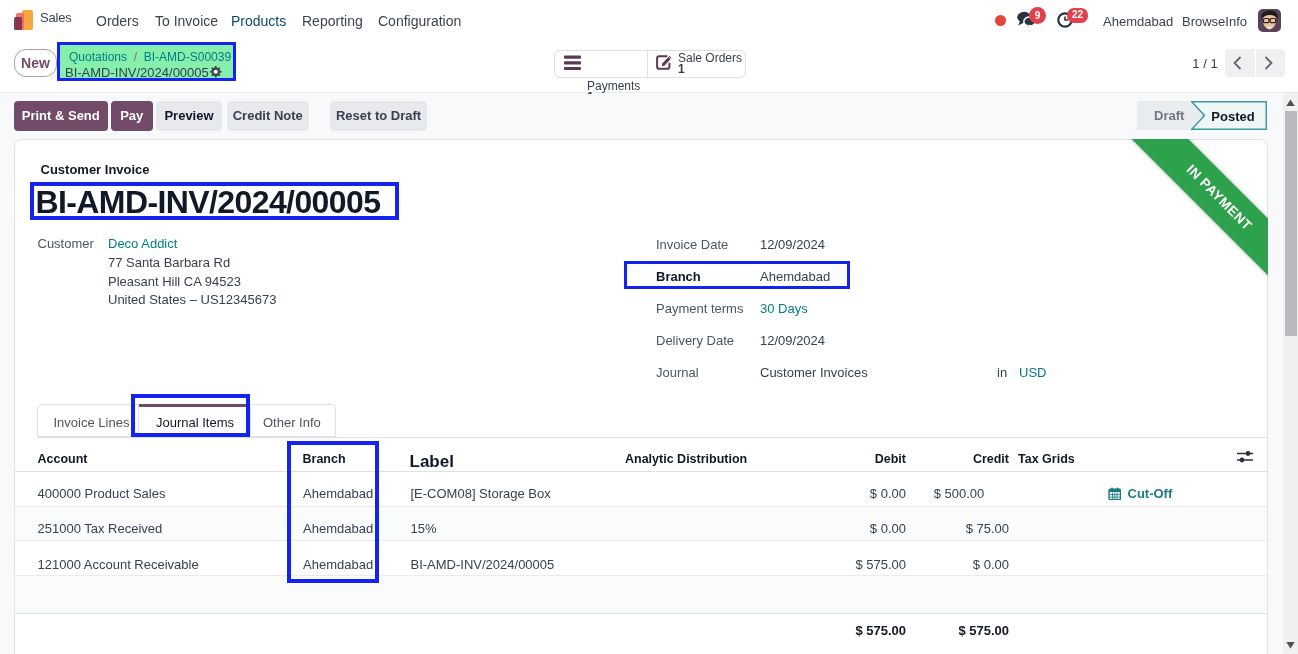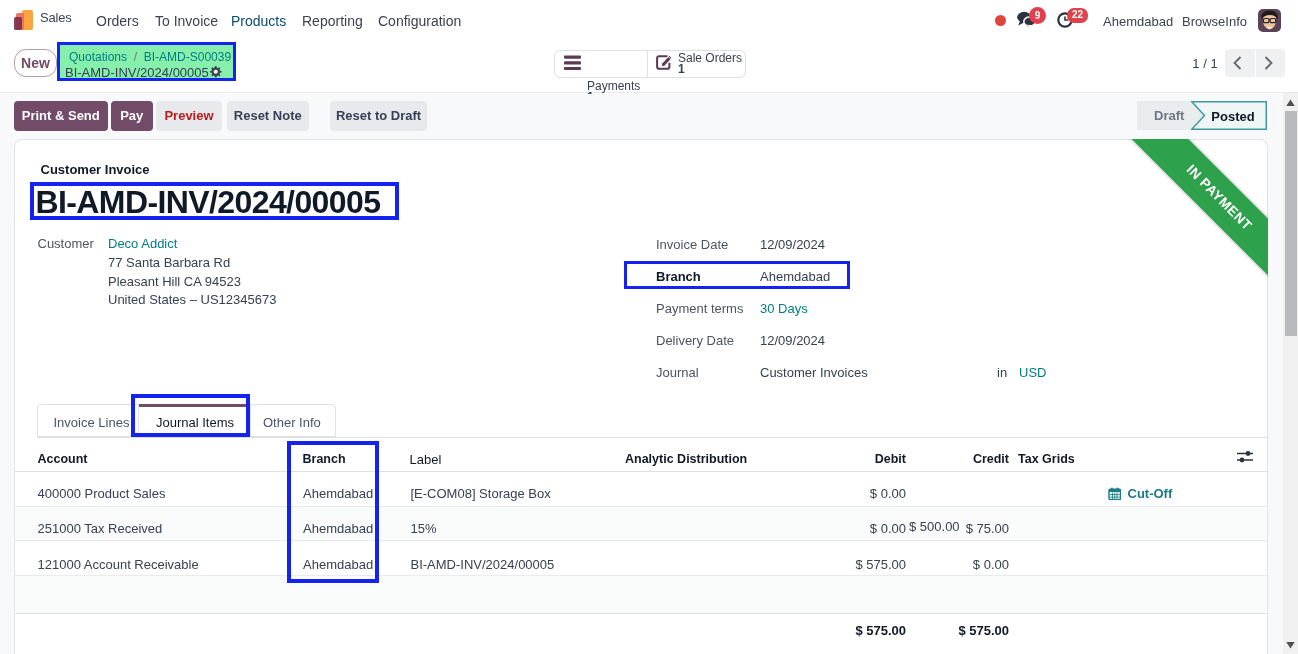--- a/index.html
+++ b/index.html
@@ -92,22 +92,22 @@
     </svg>
   <svg class="abs" style="left:1264px;top:16px;" width="9" height="14" viewBox="0 0 9 14">
       <path d="M1.5 1 L7.5 7 L1.5 13" fill="none" stroke="#61666d" stroke-width="1.8"></path>
     </svg>
 </div>
 
 <div class="abs" style="left:0;top:94px;width:1298px;height:560px;background:#f8f9fa;"></div>
 
 <div class="abs" style="left:14px;top:100.5px;width:93.5px;height:30px;background:#714b67;border-radius:4px;color:#fff;font-weight:600;text-align:center;line-height:30px;">Print &amp; Send</div>
 <div class="abs" style="left:111px;top:100.5px;width:41.5px;height:30px;background:#714b67;border-radius:4px;color:#fff;font-weight:600;text-align:center;line-height:30px;">Pay</div>
-<div class="abs" style="left:156px;top:100.5px;width:66px;height:30px;background:#e7e9ed;border-radius:4px;color:#b91c1c;font-weight:600;text-align:center;line-height:30px;">Preview</div>
-<div class="abs" style="left:227px;top:100.5px;width:81.5px;height:30px;background:#e7e9ed;border-radius:4px;color:#374151;font-weight:600;text-align:center;line-height:30px;">Reset Note</div>
+<div class="abs" style="left:156px;top:100.5px;width:66px;height:30px;background:#e7e9ed;border-radius:4px;color:#0f172a;font-weight:600;text-align:center;line-height:30px;">Preview</div>
+<div class="abs" style="left:227px;top:100.5px;width:81.5px;height:30px;background:#e7e9ed;border-radius:4px;color:#374151;font-weight:600;text-align:center;line-height:30px;">Credit Note</div>
 <div class="abs" style="left:314px;top:100.5px;width:97px;height:30px;background:#e7e9ed;border-radius:4px;color:#374151;font-weight:600;text-align:center;line-height:30px;margin-left:16px;">Reset to Draft</div>
 
 <div class="abs" style="left:1137px;top:101px;width:67px;height:29px;background:#e9ecef;color:#6f7783;font-weight:600;text-align:left;line-height:29px;padding-left:17px;">Draft</div>
 <svg class="abs" style="left:1191px;top:101px;" width="76" height="29" viewBox="0 0 76 29">
   <path d="M0.75,0.75 H75.25 V28.25 H0.75 L13.5,14.5 Z" fill="#eef6f6" stroke="#3f9aa0" stroke-width="1.5"></path>
   <text x="42" y="19.5" font-family="Liberation Sans" font-size="13" font-weight="bold" fill="#111827" text-anchor="middle">Posted</text>
 </svg>
 
 <div class="abs" style="left:14px;top:139px;width:1254px;height:516px;background:#fff;border:1px solid #e2e4e8;border-bottom:none;border-radius:8px 8px 0 0;"></div>
 
@@ -142,21 +142,21 @@
 <div class="abs" style="left:250px;top:404px;width:1px;height:33px;background:#dfe1e5;"></div>
 <div class="abs" style="left:139px;top:404px;width:111px;height:3px;background:#714b67;"></div>
 <div class="abs" style="left:53.5px;top:414.5px;color:#4b5563;">Invoice Lines</div>
 <div class="abs" style="left:156px;top:414.5px;color:#111827;">Journal Items</div>
 <div class="abs" style="left:263px;top:414.5px;color:#4b5563;">Other Info</div>
 <div class="abs" style="left:37px;top:436.5px;width:1230px;height:1px;background:#dcdfe3;"></div>
 <div class="bluebox" style="left:131px;top:394px;width:119px;height:43px;border-width:4px;"></div>
 
 <div class="abs" style="left:37.5px;top:452px;font-weight:bold;font-size:12.5px;color:#111827;">Account</div>
 <div class="abs" style="left:302.5px;top:452px;font-weight:bold;font-size:12.5px;color:#111827;">Branch</div>
-<div class="abs" style="left:409.5px;top:452px;font-weight:normal;font-size:13px;color:#111827;text-align:center;">Label</div>
+<div class="abs" style="left:409.5px;top:452px;font-weight:bold;font-size:17px;color:#111827;text-align:center;">Label</div>
 <div class="abs" style="left:625px;top:452px;font-weight:bold;font-size:12.5px;color:#111827;">Analytic Distribution</div>
 <div class="abs" style="left:806px;top:452px;width:100px;text-align:right;font-weight:bold;font-size:12.5px;color:#111827;">Debit</div>
 <div class="abs" style="left:909px;top:452px;width:100px;text-align:right;font-weight:bold;font-size:12.5px;color:#111827;">Credit</div>
 <div class="abs" style="left:1018px;top:452px;font-weight:bold;font-size:12.5px;color:#111827;">Tax Grids</div>
 <svg class="abs" style="left:1237px;top:451px;" width="16" height="12" viewBox="0 0 16 12">
   <path d="M0 2.5 H16 M0 9 H16" stroke="#2b3240" stroke-width="1.6"></path>
   <circle cx="11" cy="2.5" r="2.4" fill="#2b3240"></circle>
   <circle cx="5" cy="9" r="2.4" fill="#2b3240"></circle>
 </svg>
 
@@ -166,21 +166,21 @@
 <div class="abs" style="left:15px;top:470.7px;width:1252px;height:1px;background:#dde0e4;"></div>
 <div class="abs" style="left:15px;top:505.7px;width:1252px;height:1px;background:#e9ebee;"></div>
 <div class="abs" style="left:15px;top:540.4px;width:1252px;height:1px;background:#e9ebee;"></div>
 <div class="abs" style="left:15px;top:575px;width:1252px;height:1px;background:#e9ebee;"></div>
 <div class="abs" style="left:15px;top:613px;width:1252px;height:1px;background:#dde0e4;"></div>
 
 <div class="abs" style="left:37.5px;top:486px;">400000 Product Sales</div>
 <div class="abs" style="left:303px;top:486px;">Ahemdabad</div>
 <div class="abs" style="left:410.5px;top:486px;">[E-COM08] Storage Box</div>
 <div class="abs" style="left:806px;top:486px;width:100px;text-align:right;">$ 0.00</div>
-<div class="abs" style="left:909px;top:486px;width:100px;text-align:left;margin-top:33px;">$ 500.00</div>
+<div class="abs" style="left:909px;top:486px;width:100px;text-align:center;">$ 500.00</div>
 <svg class="abs" style="left:1107.5px;top:486.5px;" width="13.5" height="13.5" viewBox="0 0 16 16">
   <rect x="1.2" y="2.6" width="13.6" height="12.4" rx="1.6" fill="none" stroke="#1b7d84" stroke-width="1.7"></rect>
   <rect x="1.2" y="2.6" width="13.6" height="3.4" fill="#1b7d84"></rect>
   <rect x="3.6" y="0.5" width="2" height="3.2" rx="0.9" fill="#1b7d84"></rect>
   <rect x="10.4" y="0.5" width="2" height="3.2" rx="0.9" fill="#1b7d84"></rect>
   <path d="M2 9 h12 M2 12 h12 M5.3 6.5 v8 M8 6.5 v8 M10.7 6.5 v8" stroke="#1b7d84" stroke-width="1"></path>
 </svg>
 <div class="abs" style="left:1127.5px;top:486px;color:#1b7d84;font-weight:bold;">Cut-Off</div>
 
 <div class="abs" style="left:37.5px;top:521px;">251000 Tax Received</div>

